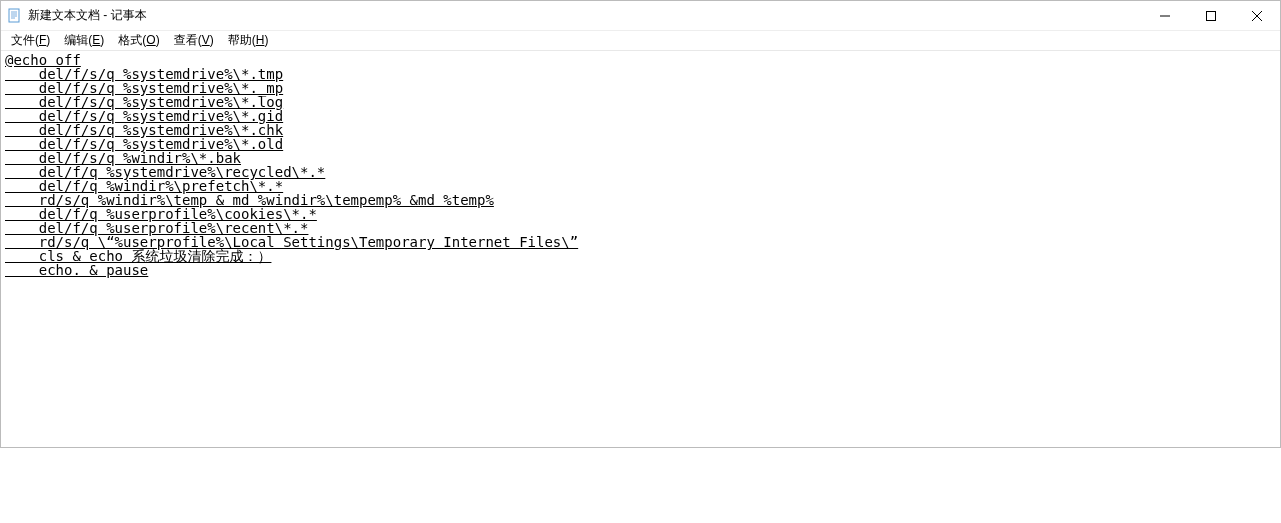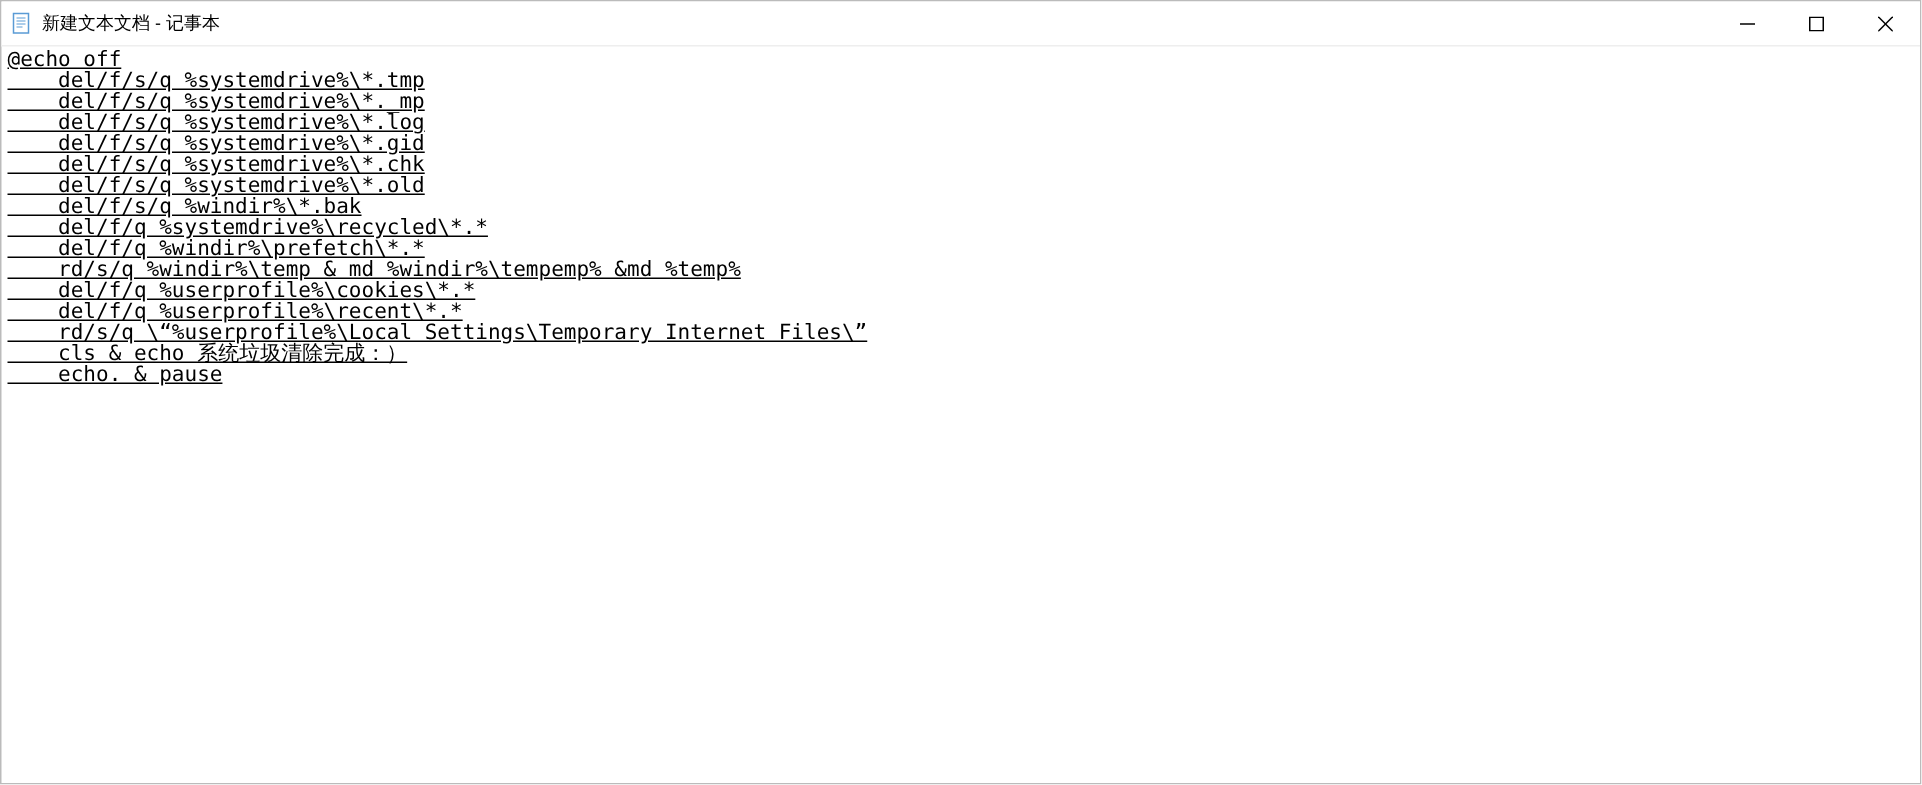--- a/index.html
+++ b/index.html
@@ -6,21 +6,21 @@
     body {
       margin: 0;
       padding: 0;
       font-family: "Microsoft YaHei", "SimSun", sans-serif;
       font-size: 12px;
       background: #fff;
       overflow: hidden;
     }
     .window {
       width: 1281px;
-      height: 523px;
+      height: 448px;
       border: 1px solid #bbb;
       display: flex;
       flex-direction: column;
       background: #fff;
     }
     .titlebar {
       height: 30px;
       background: #fff;
       display: flex;
       align-items: center;
@@ -119,20 +119,27 @@
       </div>
       <div class="win-btn close">
         <svg width="10" height="10" viewBox="0 0 10 10">
             <line x1="0" y1="0" x2="10" y2="10" stroke="#000" stroke-width="1"></line>
             <line x1="10" y1="0" x2="0" y2="10" stroke="#000" stroke-width="1"></line>
           </svg>
       </div>
     </div>
   </div>
 
+  <div class="menubar">
+    <span class="menu-item">文件(<u>F</u>)</span>
+    <span class="menu-item">编辑(<u>E</u>)</span>
+    <span class="menu-item">格式(<u>O</u>)</span>
+    <span class="menu-item">查看(<u>V</u>)</span>
+    <span class="menu-item">帮助(<u>H</u>)</span>
+  </div>
 
   <div class="content" contenteditable="false" style="">@echo off
     del/f/s/q %systemdrive%\*.tmp
     del/f/s/q %systemdrive%\*._mp
     del/f/s/q %systemdrive%\*.log
     del/f/s/q %systemdrive%\*.gid
     del/f/s/q %systemdrive%\*.chk
     del/f/s/q %systemdrive%\*.old
     del/f/s/q %windir%\*.bak
     del/f/q %systemdrive%\recycled\*.*

